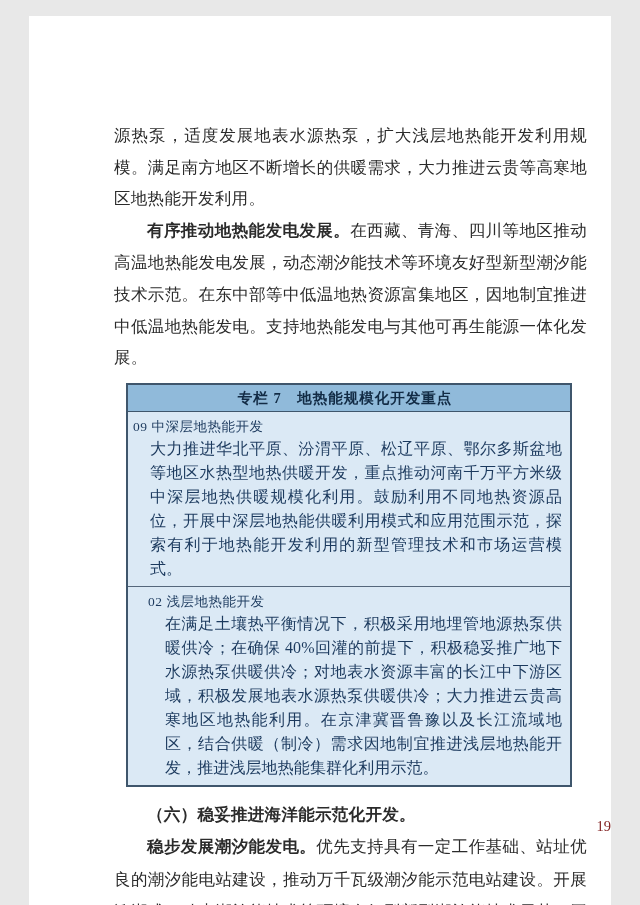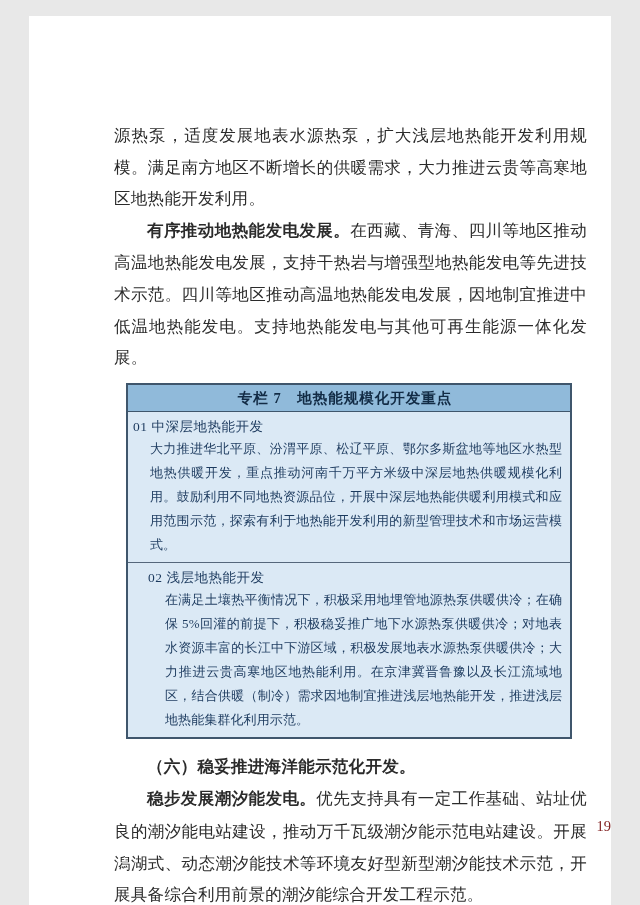--- a/index.html
+++ b/index.html
@@ -69,21 +69,21 @@
     border-top: 1px solid var(--box-separator);
     padding-left: 20px;
   }
   .sec-heading {
     font-size: 13.5px;
     line-height: 21px;
     letter-spacing: 0.5px;
   }
   .sec-body {
     margin-left: 17px;
-    font-size: 13px;
+    font-size: 16px;
     line-height: 24px;
     text-align: justify;
     text-justify: inter-ideograph;
     letter-spacing: 0.1px;
   }
   .page-number {
     position: absolute;
     left: 0;
     top: 802px;
     width: 100%;
@@ -93,33 +93,33 @@
   }
 </style>
 </head>
 <body>
 
 <div class="page">
   <div class="content">
 
     <p class="body-para">源热泵，适度发展地表水源热泵，扩大浅层地热能开发利用规模。满足南方地区不断增长的供暖需求，大力推进云贵等高寒地区地热能开发利用。</p>
 
-    <p class="body-para indent"><span class="bold">有序推动地热能发电发展。</span><span>在西藏、青海、四川等地区推动高温地热能发电发展，支持干热岩与增强型地热能发电等先进技术示范。四川等地区推动高温地热能发电发展，因地制宜推进中低温地热能发电。支持地热能发电与其他可再生能源一体化发展。</span></p>
+    <p class="body-para indent"><span class="bold">有序推动地热能发电发展。</span><span>在西藏、青海、四川等地区推动高温地热能发电发展，动态潮汐能技术等环境友好型新型潮汐能技术示范。在东中部等中低温地热资源富集地区，因地制宜推进中低温地热能发电。支持地热能发电与其他可再生能源一体化发展。</span></p>
 
     <div class="column-box">
       <div class="box-header">专栏 7　地热能规模化开发重点</div>
 
       <div class="box-section">
-        <div class="sec-heading"><span>01</span> <span>中深层地热能开发</span></div>
+        <div class="sec-heading"><span>09</span> <span>中深层地热能开发</span></div>
         <div class="sec-body">大力推进华北平原、汾渭平原、松辽平原、鄂尔多斯盆地等地区水热型地热供暖开发，重点推动河南千万平方米级中深层地热供暖规模化利用。鼓励利用不同地热资源品位，开展中深层地热能供暖利用模式和应用范围示范，探索有利于地热能开发利用的新型管理技术和市场运营模式。</div>
       </div>
 
       <div class="box-section">
         <div class="sec-heading"><span>02</span> <span>浅层地热能开发</span></div>
-        <div class="sec-body">在满足土壤热平衡情况下，积极采用地埋管地源热泵供暖供冷；在确保 5%回灌的前提下，积极稳妥推广地下水源热泵供暖供冷；对地表水资源丰富的长江中下游区域，积极发展地表水源热泵供暖供冷；大力推进云贵高寒地区地热能利用。在京津冀晋鲁豫以及长江流域地区，结合供暖（制冷）需求因地制宜推进浅层地热能开发，推进浅层地热能集群化利用示范。</div>
+        <div class="sec-body">在满足土壤热平衡情况下，积极采用地埋管地源热泵供暖供冷；在确保 40%回灌的前提下，积极稳妥推广地下水源热泵供暖供冷；对地表水资源丰富的长江中下游区域，积极发展地表水源热泵供暖供冷；大力推进云贵高寒地区地热能利用。在京津冀晋鲁豫以及长江流域地区，结合供暖（制冷）需求因地制宜推进浅层地热能开发，推进浅层地热能集群化利用示范。</div>
       </div>
     </div>
 
     <p class="body-para indent"><span class="bold">（六）稳妥推进海洋能示范化开发。</span></p>
 
     <p class="body-para indent"><span class="bold">稳步发展潮汐能发电。</span><span>优先支持具有一定工作基础、站址优良的潮汐能电站建设，推动万千瓦级潮汐能示范电站建设。开展潟湖式、动态潮汐能技术等环境友好型新型潮汐能技术示范，开展具备综合利用前景的潮汐能综合开发工程示范。</span></p>
 
   </div>
 
   <div class="page-number">19</div>

